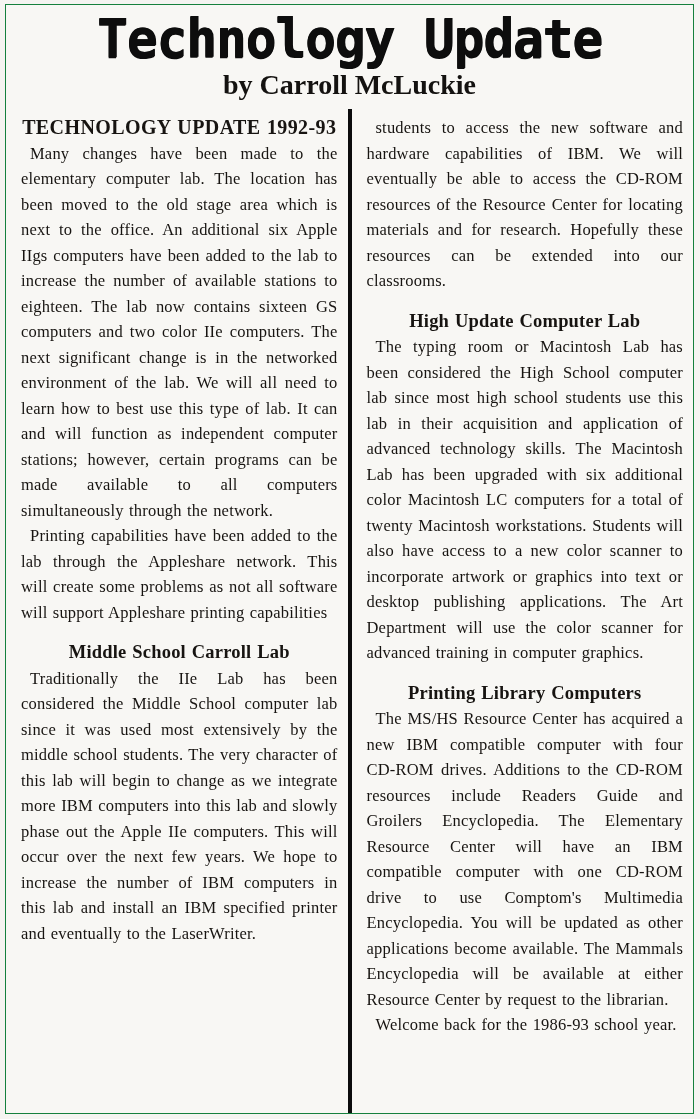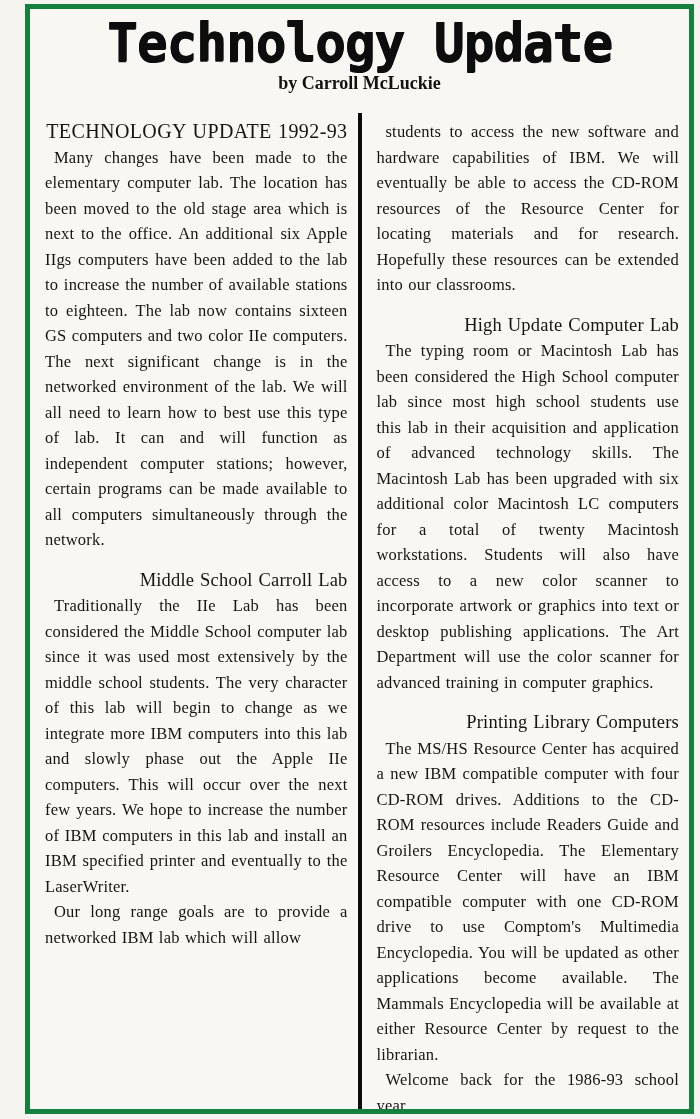--- a/index.html
+++ b/index.html
@@ -15,45 +15,44 @@
     width: 700px;
     height: 1119px;
     background: #f5f4f1;
   }
   .frame {
     position: absolute;
     left: 5px;
     top: 4px;
     right: 6px;
     bottom: 5px;
-    border: 5px solid #15803d;
+    border: 1px solid #15803d;
     background: #f8f7f4;
     box-sizing: border-box;
-    margin-left: 20px;
   }
   .header {
     text-align: center;
     padding-top: 6px;
     height: 96px;
   }
   .title {
     margin: 0;
     font-family: "DejaVu Sans Mono", monospace;
     font-weight: bold;
     font-size: 51px;
     line-height: 56px;
     letter-spacing: -1px;
     color: #0d0d0d;
     text-shadow: 0.8px 0 0 #0d0d0d, 0 0.8px 0 #0d0d0d;
     transform: scaleY(1.04);
   }
   .byline {
     font-family: "Liberation Serif", serif;
     font-weight: bold;
-    font-size: 18px;
+    font-size: 28px;
     color: #141210;
     margin-top: 2px;
   }
   .columns {
     position: absolute;
     top: 104px;
     bottom: 0;
     left: 0;
     right: 0;
     display: flex;
@@ -70,22 +69,22 @@
     padding: 6px 10px 0 15px;
     font-family: "Liberation Serif", serif;
     font-size: 16.5px;
     line-height: 25.5px;
     letter-spacing: 0.2px;
     word-spacing: 1px;
     color: #171411;
     text-align: justify;
   }
   .col-heading {
-    text-align: right;
-    font-weight: normal;
+    text-align: center;
+    font-weight: bold;
     font-size: 18.5px;
     margin: 0;
     text-indent: 0;
   }
   .col-heading.main {
     font-size: 20px;
     letter-spacing: 0.4px;
   }
   .para {
     margin: 0;
@@ -102,23 +101,23 @@
 <div class="page">
   <div class="frame">
     <div class="header">
       <h1 class="title">Technology Update</h1>
       <div class="byline">by Carroll McLuckie</div>
     </div>
     <div class="columns">
       <div class="col" id="col-left">
           <div class="col-heading main">TECHNOLOGY UPDATE 1992-93</div>
           <p class="para">Many changes have been made to the elementary computer lab. The location has been moved to the old stage area which is next to the office. An additional six Apple IIgs computers have been added to the lab to increase the number of available stations to eighteen. The lab now contains sixteen GS computers and two color IIe computers. The next significant change is in the networked environment of the lab. We will all need to learn how to best use this type of lab. It can and will function as independent computer stations; however, certain programs can be made available to all computers simultaneously through the network.</p>
+          <p class="para">Printing capabilities have been added to the lab through the Appleshare network. This will create some problems as not all software will support Appleshare printing capabilities</p>
           <div class="col-heading spaced">Middle School Carroll Lab</div>
           <p class="para">Traditionally the IIe Lab has been considered the Middle School computer lab since it was used most extensively by the middle school students. The very character of this lab will begin to change as we integrate more IBM computers into this lab and slowly phase out the Apple IIe computers. This will occur over the next few years. We hope to increase the number of IBM computers in this lab and install an IBM specified printer and eventually to the LaserWriter.</p>
-          <p class="para">Our long range goals are to provide a networked IBM lab which will allow</p>
         </div>
       <div class="divider"></div>
       <div class="col" id="col-right">
           <p class="para">students to access the new software and hardware capabilities of IBM. We will eventually be able to access the CD-ROM resources of the Resource Center for locating materials and for research. Hopefully these resources can be extended into our classrooms.</p>
           <div class="col-heading spaced">High Update Computer Lab</div>
           <p class="para">The typing room or Macintosh Lab has been considered the High School computer lab since most high school students use this lab in their acquisition and application of advanced technology skills. The Macintosh Lab has been upgraded with six additional color Macintosh LC computers for a total of twenty Macintosh workstations. Students will also have access to a new color scanner to incorporate artwork or graphics into text or desktop publishing applications. The Art Department will use the color scanner for advanced training in computer graphics.</p>
           <div class="col-heading spaced">Printing Library Computers</div>
           <p class="para">The MS/HS Resource Center has acquired a new IBM compatible computer with four CD-ROM drives. Additions to the CD-ROM resources include Readers Guide and Groilers Encyclopedia. The Elementary Resource Center will have an IBM compatible computer with one CD-ROM drive to use Comptom's Multimedia Encyclopedia. You will be updated as other applications become available. The Mammals Encyclopedia will be available at either Resource Center by request to the librarian.</p>
           <p class="para">Welcome back for the 1986-93 school year.</p>
         </div>

